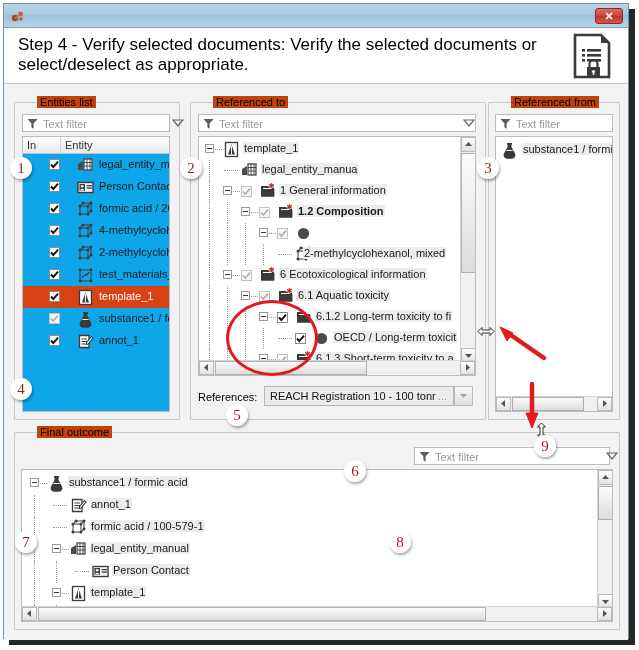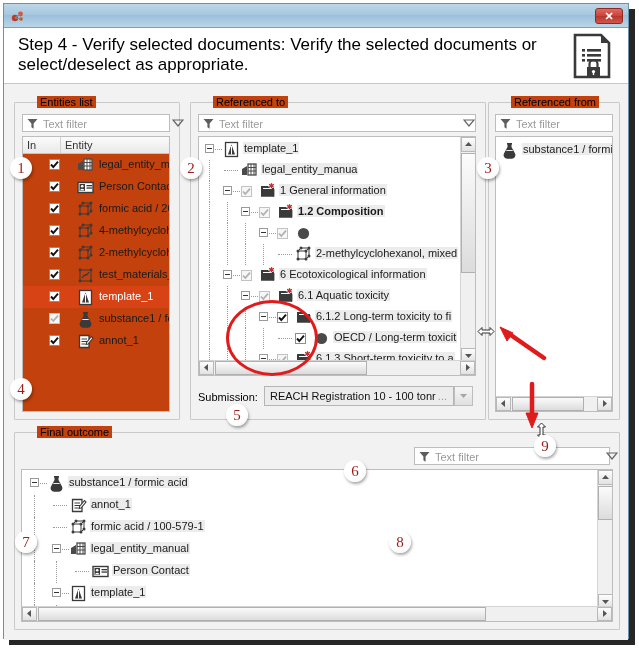--- a/index.html
+++ b/index.html
@@ -33,21 +33,21 @@
   .group{position:absolute;border:1px solid #c9c9c9;border-radius:1px;background:#f2f2f2;box-sizing:border-box;}
   .group-label{position:absolute;font-size:11px;color:#000;background:#c2410c;padding:0 3px;top:-7px;left:6px;margin-left:16px;}
 
   
   .filterbox{position:absolute;height:18px;background:#fff;border:1px solid #bdbdbd;box-sizing:border-box;}
   .filterbox .funnel{position:absolute;left:4px;top:3px;width:11px;height:12px;}
   .filterbox .ph{position:absolute;left:20px;top:3px;font-size:11px;color:#9a9a9a;}
   .filter-arrow{position:absolute;width:12px;height:10px;}
 
   
-  .listpanel{position:absolute;background:#c2410c;border:1px solid #bdbdbd;box-sizing:border-box;overflow:hidden;}
+  .listpanel{position:absolute;background:#0ea5e9;border:1px solid #bdbdbd;box-sizing:border-box;overflow:hidden;}
   .list-header{position:absolute;left:0;top:0;width:100%;height:17px;
     background:linear-gradient(to bottom,#fbfbfb,#e9e9e9);border-bottom:1px solid #c4c4c4;box-sizing:border-box;}
   .list-header .c1{position:absolute;left:4px;top:2px;font-size:11px;color:#333;}
   .list-header .c2{position:absolute;left:42px;top:2px;font-size:11px;color:#333;}
   .list-header .sep{position:absolute;left:37px;top:0;width:1px;height:16px;background:#d2d2d2;}
 
   .row{position:absolute;left:0;width:100%;height:22px;}
   .row .cb{position:absolute;left:26px;top:5px;}
   .row .ic{position:absolute;left:54px;top:3px;width:17px;height:17px;}
   .row .lb{position:absolute;left:76px;top:4px;font-size:11px;white-space:nowrap;}
@@ -418,21 +418,21 @@
                 <g fill="#3a3a3a">
                   <circle cx="3" cy="5" r="1.5"></circle>
                   <circle cx="11" cy="5" r="1.5"></circle>
                   <circle cx="3" cy="13" r="1.5"></circle>
                   <circle cx="11" cy="13" r="1.5"></circle>
                   <circle cx="6" cy="2" r="1.5"></circle>
                   <circle cx="14" cy="2" r="1.5"></circle>
                   <circle cx="14" cy="10" r="1.5"></circle>
                 </g>
               </svg></span>
-            <span class="tlb" style="left:116px;text-align:right;">2-methylcyclohexanol, mixed</span>
+            <span class="tlb" style="left:104px;text-align:right;">2-methylcyclohexanol, mixed</span>
           </div>
           <div class="tnode" style="top: 128px; left: 0px; width: 100%;">
             <span class="vline" style="left:10px;top:0;height:21px;"></span>
             <span class="exp" style="left:24px;"></span>
             <span class="dots" style="left:34px;width:7px;"></span>
             <span class="tcb" style="left:42px;"><span class="chk dis"><svg width="9" height="9" viewBox="0 0 9 9">
                   <path d="M1 4.5 L3.3 7 L8 1.6" stroke="#b0b0b0" stroke-width="1.7" fill="none"></path>
                 </svg></span></span>
             <span class="tic" style="left:60px;"><svg width="17" height="17" viewBox="0 0 17 17">
                 <path d="M2 3 H9 L11 5 H15 V13.5 H2 Z" fill="#3a3a3a"></path>
@@ -546,21 +546,21 @@
         <div class="sb-thumb" style="left:16px;top:0;width:152px;height:14px;"></div>
         <div class="sb-btn" style="right:0;top:0;width:15px;height:14px;">
           <svg width="13" height="12" viewBox="0 0 13 12">
               <path d="M5 2 V9 L9 5.5 Z" fill="#555"></path>
             </svg>
         </div>
       </div>
     </div>
 
     <div class="submission-row" style="left:194px;top:302px;width:278px;height:22px;">
-      <span class="sub-label" style="left:0;top:5px;">Submission:</span>
+      <span class="sub-label" style="left:0;top:5px;">References:</span>
       <div class="combo" style="left:66px;top:0;width:190px;">
         <span class="val">REACH Registration 10 - 100 tonr</span>
         <span class="dots3">...</span>
       </div>
       <div class="combo-btn" style="left:256px;top:0;">
         <svg width="17" height="18" viewBox="0 0 17 18">
             <path d="M5 7 H12 L8.5 11 Z" fill="#a6a6a6"></path>
           </svg>
       </div>
     </div>

